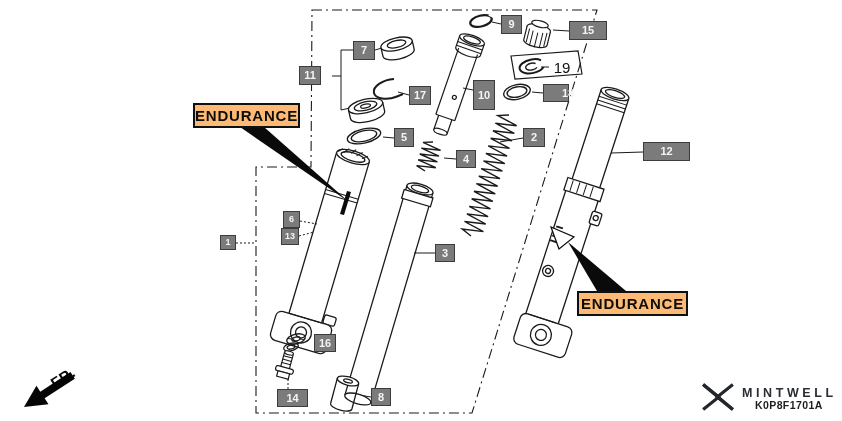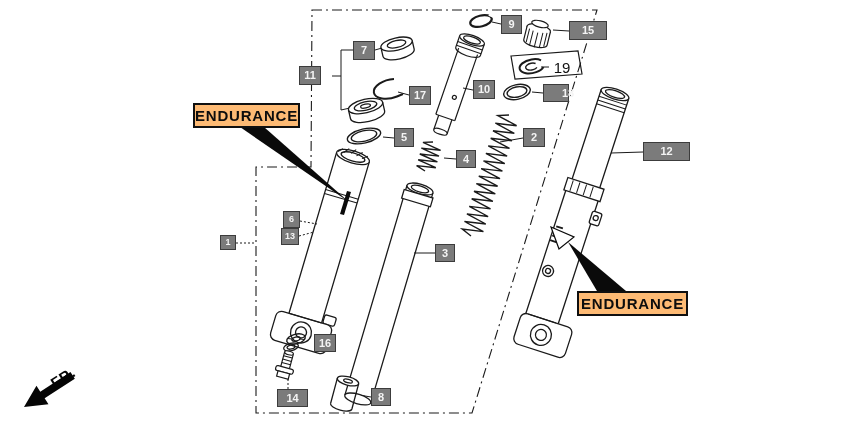--- a/index.html
+++ b/index.html
@@ -199,33 +199,44 @@
   </svg>
 
   <div>
       <div class="callout" style="left: 353px; top: 41px; width: 22px; height: 19px;">7</div>
       <div class="callout" style="left: 299px; top: 66px; width: 22px; height: 19px;">11</div>
       <div class="callout" style="left: 409px; top: 86px; width: 22px; height: 19px;">17</div>
       <div class="callout" style="left: 501px; top: 15px; width: 21px; height: 19px;">9</div>
       <div class="callout" style="left: 569px; top: 21px; width: 38px; height: 19px;">15</div>
       <div class="callout plain" style="left: 549px; top: 58px; width: 26px; height: 18px;">19</div>
       <div class="callout" style="left: 543px; top: 84px; width: 23px; height: 18px; padding-left: 24px;">18</div>
-      <div class="callout" style="left: 473px; top: 80px; width: 22px; height: 19px;">10</div>
+      <div class="callout" style="left: 473px; top: 80px; width: 22px; height: 30px;">10</div>
       <div class="callout" style="left: 523px; top: 128px; width: 22px; height: 19px;">2</div>
       <div class="callout" style="left: 394px; top: 128px; width: 20px; height: 19px;">5</div>
       <div class="callout" style="left: 456px; top: 150px; width: 20px; height: 18px;">4</div>
       <div class="callout" style="left: 435px; top: 244px; width: 20px; height: 18px;">3</div>
       <div class="callout" style="left: 643px; top: 142px; width: 47px; height: 19px;">12</div>
       <div class="callout small" style="left: 283px; top: 211px; width: 17px; height: 17px;">6</div>
       <div class="callout small" style="left: 281px; top: 228px; width: 18px; height: 17px;">13</div>
       <div class="callout small" style="left: 220px; top: 235px; width: 16px; height: 15px;">1</div>
       <div class="callout" style="left: 314px; top: 334px; width: 22px; height: 18px;">16</div>
       <div class="callout" style="left: 277px; top: 389px; width: 31px; height: 18px;">14</div>
       <div class="callout" style="left: 371px; top: 388px; width: 20px; height: 18px;">8</div>
     </div>
 
   <div class="endurance" style="left:193px;top:103px;width:107px;height:25px;">ENDURANCE</div>
   <div class="endurance" style="left:577px;top:291px;width:111px;height:25px;">ENDURANCE</div>
 
   <div class="fr-text">FR.</div>
 
+  <div class="brand">
+    <svg class="mark" width="36" height="34" viewBox="0 0 46 42">
+      <g fill="none" stroke="#23272b" stroke-width="4" stroke-linejoin="miter">
+        <path d="M4,5 L24,21 L4,37"></path>
+        <path d="M42,5 L22,21 L42,37"></path>
+        <path d="M4,5 L42,37"></path>
+      </g>
+    </svg>
+    <div class="name">MINTWELL</div>
+    <div class="code">K0P8F1701A</div>
+  </div>
 
 </div>
 
 </body></html>

